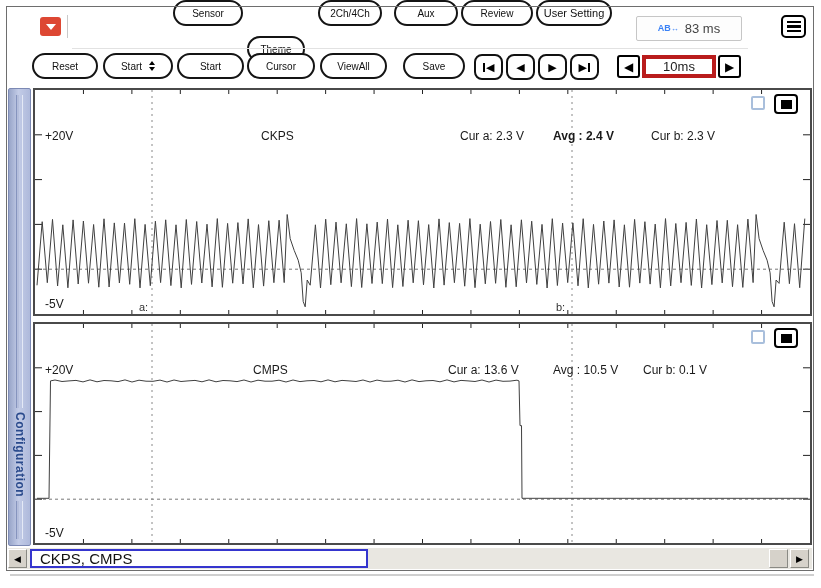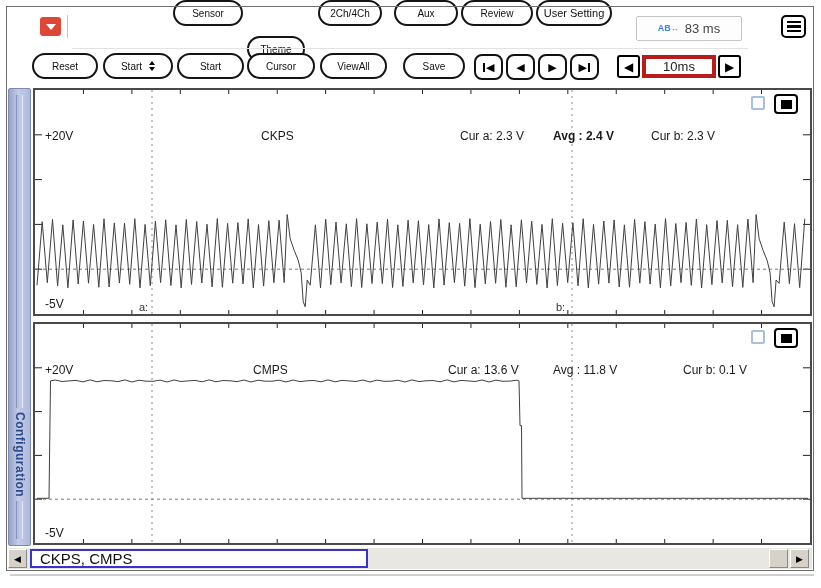--- a/index.html
+++ b/index.html
@@ -236,22 +236,22 @@
         <line x1="0" y1="175.2" x2="7" y2="175.2" class="tick"></line>
         <line x1="768" y1="175.2" x2="775" y2="175.2" class="tick"></line>
         <line x1="2" y1="175.20000000000002" x2="773" y2="175.20000000000002" class="dashline"></line>
         <line x1="117" y1="0" x2="117" y2="219" class="cursorline"></line>
         <line x1="537" y1="0" x2="537" y2="219" class="cursorline"></line>
         <polyline points="2.0,174.3 14.0,174.3 15.5,56.9 20.0,56.0 27.0,57.5 34.0,56.9 41.0,56.4 48.0,57.9 55.0,55.9 62.0,57.8 69.0,56.5 76.0,56.8 83.0,57.6 90.0,55.9 97.0,58.0 104.0,56.2 111.0,57.2 118.0,57.3 125.0,56.1 132.0,58.0 139.0,56.0 146.0,57.5 153.0,56.9 160.0,56.4 167.0,57.8 174.0,55.9 181.0,57.8 188.0,56.5 195.0,56.8 202.0,57.6 209.0,56.0 216.0,58.0 223.0,56.2 230.0,57.2 237.0,57.2 244.0,56.2 251.0,58.0 258.0,56.0 265.0,57.6 272.0,56.8 279.0,56.5 286.0,57.8 293.0,55.9 300.0,57.8 307.0,56.4 314.0,56.9 321.0,57.5 328.0,56.0 335.0,58.0 342.0,56.1 349.0,57.3 356.0,57.2 363.0,56.2 370.0,58.0 377.0,55.9 384.0,57.6 391.0,56.8 398.0,56.5 405.0,57.8 412.0,55.9 419.0,57.9 426.0,56.4 433.0,56.9 440.0,57.5 447.0,56.0 454.0,58.0 461.0,56.1 468.0,57.3 475.0,57.1 482.0,56.2 484.0,56.9 485.0,101.6 486.5,101.6 487.0,174.3 773.0,174.3" class="wavepath"></polyline>
       </svg>
     <span class="plabel ptop" style="left:10px;">+20V</span>
     <span class="plabel ptop" style="left:218px;">CMPS</span>
     <span class="plabel ptop" style="left:413px;">Cur a: 13.6 V</span>
-    <span class="plabel ptop" style="left:518px;">Avg : 11.8 V</span>
-    <span class="plabel ptop" style="left:648px;">Cur b: 0.1 V</span>
+    <span class="plabel ptop" style="left:518px;">Avg : 10.5 V</span>
+    <span class="plabel ptop" style="left:608px;">Cur b: 0.1 V</span>
     <button class="chk" style="left:716px;"></button>
     <button class="solo" style="left:739px;">
         <i></i>
       </button>
     <span class="plabel vmin">-5V</span>
   </div>
 
   <div class="statusbar">
     <button class="sbtn" style="left:0;">
       <span>◀</span>

